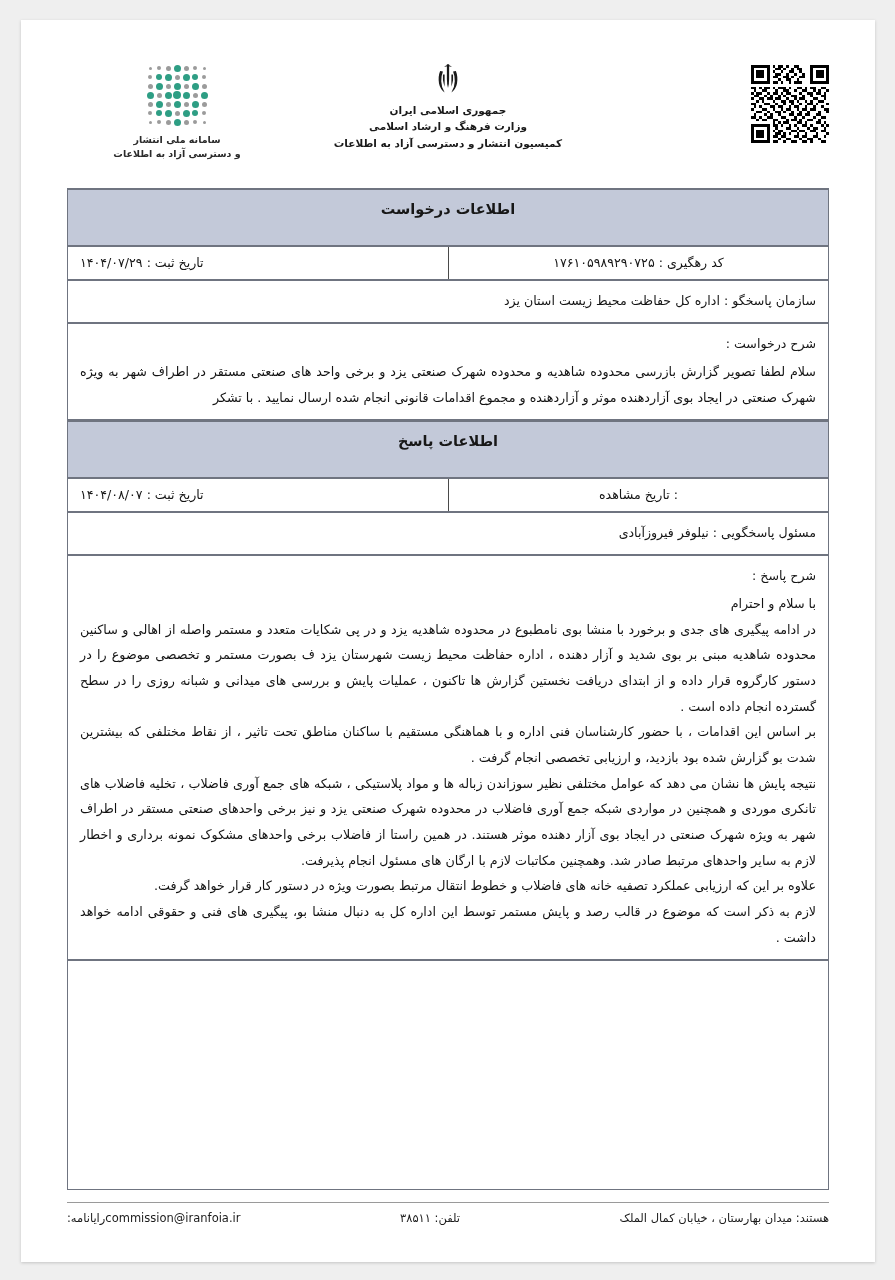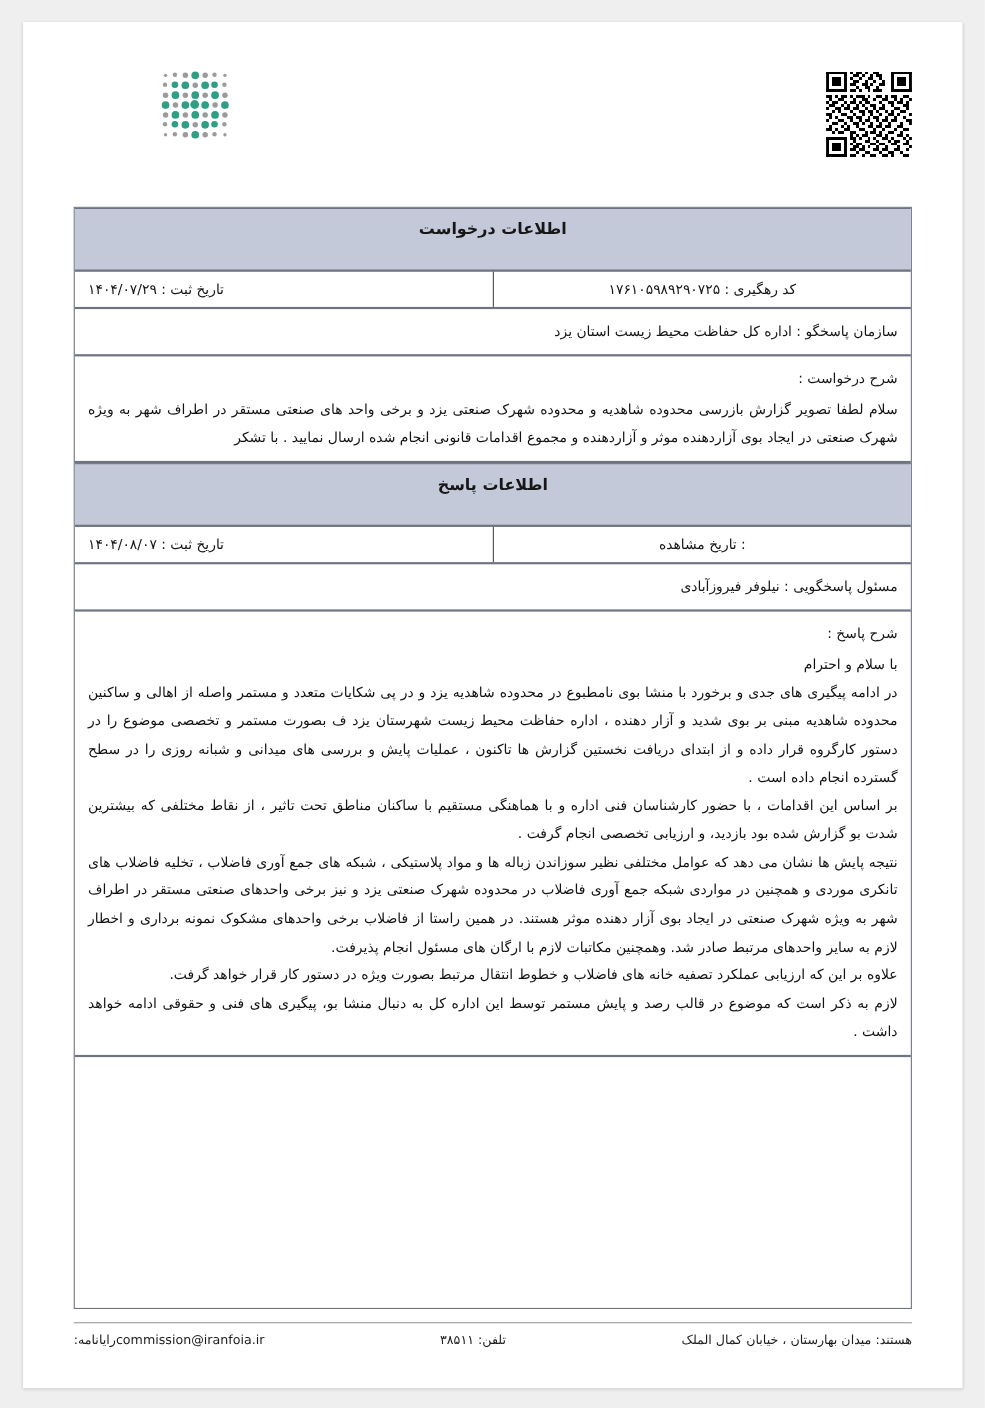--- a/index.html
+++ b/index.html
@@ -386,20 +386,37 @@
             <rect x="8" y="28" width="2" height="1"></rect>
               <rect x="12" y="28" width="1" height="1"></rect>
             <rect x="15" y="28" width="2" height="1"></rect>
               <rect x="19" y="28" width="2" height="1"></rect>
             <rect x="22" y="28" width="1" height="1"></rect>
               <rect x="26" y="28" width="2" height="1"></rect>
           </g>
         </svg>
       </div>
 
+      <div class="emblem-block">
+        <svg class="emblem" viewBox="0 0 60 64">
+          <g fill="#1a1a1a">
+            <path d="M28 4 L32 4 L32 30 Q32 40 30 46 Q28 40 28 30 Z"></path>
+            <path d="M16 16 Q12 26 14 38 Q16 48 24 54 Q18 44 18 34 Q18 24 21 17 Z"></path>
+            <path d="M44 16 Q48 26 46 38 Q44 48 36 54 Q42 44 42 34 Q42 24 39 17 Z"></path>
+            <path d="M21 22 L24 22 L24 44 Q22 38 21 32 Z"></path>
+            <path d="M39 22 L36 22 L36 44 Q38 38 39 32 Z"></path>
+            <path d="M23 9 Q30 2 37 9 Q30 6 23 9 Z"></path>
+          </g>
+        </svg>
+        <div class="emblem-lines">
+          <div>جمهوری اسلامی ایران</div>
+          <div>وزارت فرهنگ و ارشاد اسلامی</div>
+          <div>کمیسیون انتشار و دسترسی آزاد به اطلاعات</div>
+        </div>
+      </div>
 
       <div class="sys-block">
         <div class="dotgrid">
             <i style="width: 3px; height: 3px; background: rgb(155, 155, 155);"></i>
             <i style="width: 4px; height: 4px; background: rgb(155, 155, 155);"></i>
             <i style="width: 5px; height: 5px; background: rgb(155, 155, 155);"></i>
             <i style="width: 7px; height: 7px; background: rgb(46, 158, 132);"></i>
             <i style="width: 5px; height: 5px; background: rgb(155, 155, 155);"></i>
             <i style="width: 4px; height: 4px; background: rgb(155, 155, 155);"></i>
             <i style="width: 3px; height: 3px; background: rgb(155, 155, 155);"></i>
@@ -439,20 +456,24 @@
             <i style="width: 6px; height: 6px; background: rgb(46, 158, 132);"></i>
             <i style="width: 4px; height: 4px; background: rgb(155, 155, 155);"></i>
             <i style="width: 3px; height: 3px; background: rgb(155, 155, 155);"></i>
             <i style="width: 4px; height: 4px; background: rgb(155, 155, 155);"></i>
             <i style="width: 5px; height: 5px; background: rgb(155, 155, 155);"></i>
             <i style="width: 7px; height: 7px; background: rgb(46, 158, 132);"></i>
             <i style="width: 5px; height: 5px; background: rgb(155, 155, 155);"></i>
             <i style="width: 4px; height: 4px; background: rgb(155, 155, 155);"></i>
             <i style="width: 3px; height: 3px; background: rgb(155, 155, 155);"></i>
           </div>
+        <div class="sys-lines">
+          <div>سامانه ملی انتشار</div>
+          <div>و دسترسی آزاد به اطلاعات</div>
+        </div>
       </div>
     </div>
 
     <div class="doc-table">
 
       <div class="section-head">اطلاعات درخواست</div>
 
       <div class="row">
         <div class="two-col">
           <div class="half first">

